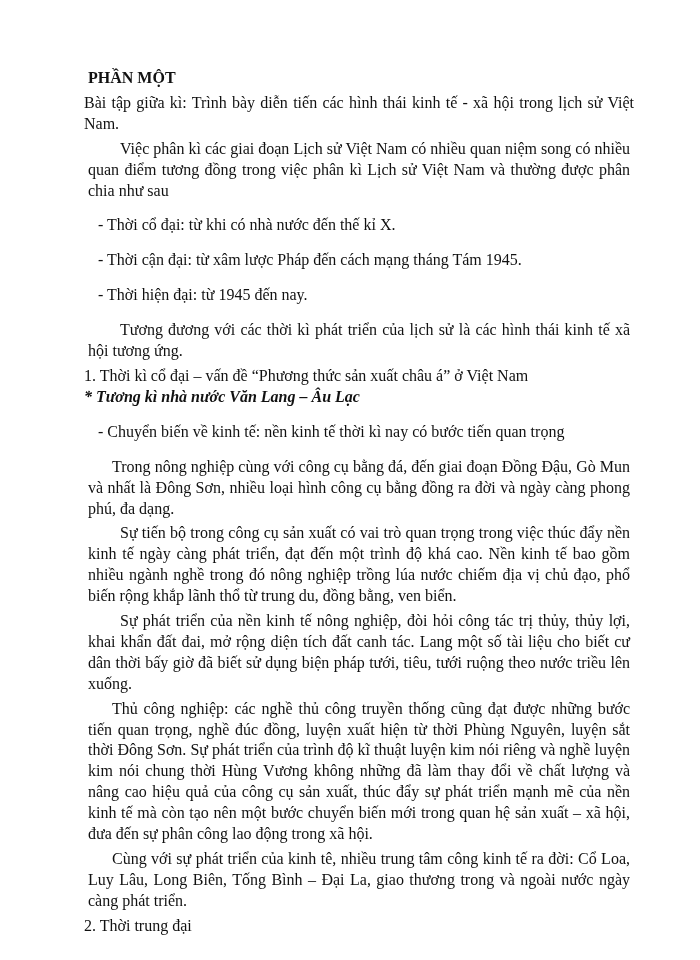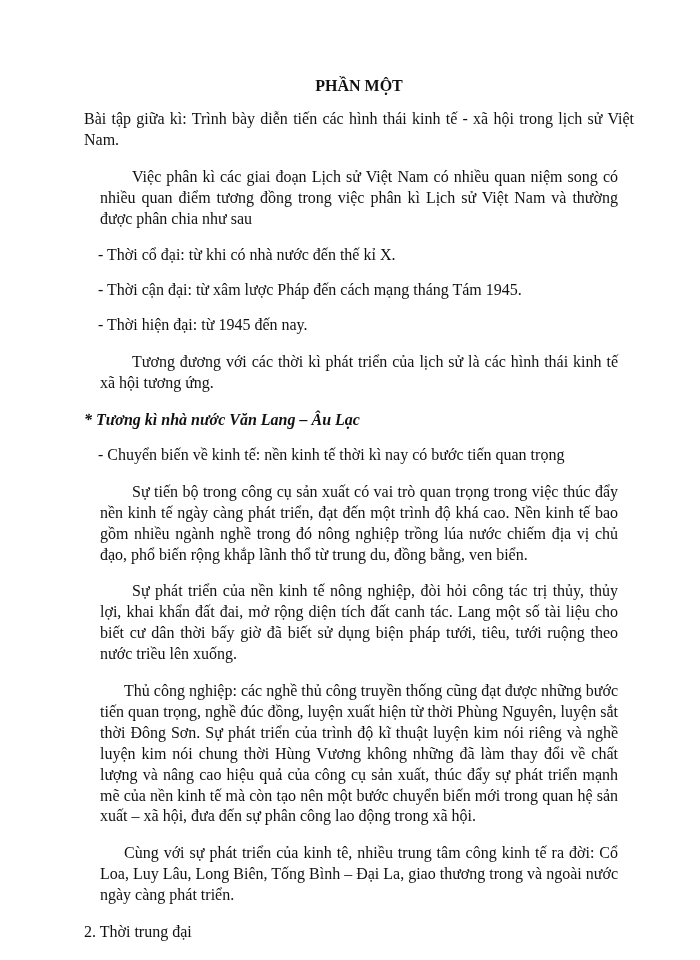--- a/index.html
+++ b/index.html
@@ -3,39 +3,41 @@
 <meta charset="utf-8">
 <style>
   html, body { margin:0; padding:0; background:#ffffff; }
   body { width:700px; height:960px; overflow:hidden; position:relative; }
   .page {
     position:absolute; left:84px; top:64px; width:550px;
     font-family:"Liberation Serif", "DejaVu Serif", serif;
     font-size:16px; line-height:20.9px; color:#111;
     text-align:justify;
   }
-  .title { text-align:center; font-weight:bold; margin:12px; }
+  .title { text-align:left; font-weight:bold; margin:4px; }
   .heading { font-weight:normal; margin:0; }
   .subheading { font-weight:bold; font-style:italic; margin:0; }
-  p { margin:16px; }
+  p { margin:4px; }
   .indent { text-indent:32px; }
   .indent-s { text-indent:24px; }
   .list-item { margin:14px; text-align:left; }
 </style>
 </head>
 <body>
 
 <div class="page">
   <p class="title">PHẦN MỘT</p>
   <p class="heading">Bài tập giữa kì: Trình bày diễn tiến các hình thái kinh tế - xã hội trong lịch sử Việt Nam.</p>
   <p class="indent">Việc phân kì các giai đoạn Lịch sử Việt Nam có nhiều quan niệm song có nhiều quan điểm tương đồng trong việc phân kì Lịch sử Việt Nam và thường được phân chia như sau</p>
   <p class="list-item">- Thời cổ đại: từ khi có nhà nước đến thế kỉ X.</p>
   <p class="list-item">- Thời cận đại: từ xâm lược Pháp đến cách mạng tháng Tám 1945.</p>
   <p class="list-item">- Thời hiện đại: từ 1945 đến nay.</p>
   <p class="indent">Tương đương với các thời kì phát triển của lịch sử là các hình thái kinh tế xã hội tương ứng.</p>
+  <p class="heading">1. Thời kì cổ đại – vấn đề “Phương thức sản xuất châu á” ở Việt Nam</p>
   <p class="subheading">* Tương kì nhà nước Văn Lang – Âu Lạc</p>
   <p class="list-item">- Chuyển biến về kinh tế: nền kinh tế thời kì nay có bước tiến quan trọng</p>
+  <p class="indent-s">Trong nông nghiệp cùng với công cụ bằng đá, đến giai đoạn Đồng Đậu, Gò Mun và nhất là Đông Sơn, nhiều loại hình công cụ bằng đồng ra đời và ngày càng phong phú, đa dạng.</p>
   <p class="indent">Sự tiến bộ trong công cụ sản xuất có vai trò quan trọng trong việc thúc đẩy nền kinh tế ngày càng phát triển, đạt đến một trình độ khá cao. Nền kinh tế bao gồm nhiều ngành nghề trong đó nông nghiệp trồng lúa nước chiếm địa vị chủ đạo, phổ biến rộng khắp lãnh thổ từ trung du, đồng bằng, ven biển.</p>
   <p class="indent">Sự phát triển của nền kinh tế nông nghiệp, đòi hỏi công tác trị thủy, thủy lợi, khai khẩn đất đai, mở rộng diện tích đất canh tác. Lang một số tài liệu cho biết cư dân thời bấy giờ đã biết sử dụng biện pháp tưới, tiêu, tưới ruộng theo nước triều lên xuống.</p>
   <p class="indent-s">Thủ công nghiệp: các nghề thủ công truyền thống cũng đạt được những bước tiến quan trọng, nghề đúc đồng, luyện xuất hiện từ thời Phùng Nguyên, luyện sắt thời Đông Sơn. Sự phát triển của trình độ kĩ thuật luyện kim nói riêng và nghề luyện kim nói chung thời Hùng Vương không những đã làm thay đổi về chất lượng và nâng cao hiệu quả của công cụ sản xuất, thúc đẩy sự phát triển mạnh mẽ của nền kinh tế mà còn tạo nên một bước chuyển biến mới trong quan hệ sản xuất – xã hội, đưa đến sự phân công lao động trong xã hội.</p>
   <p class="indent-s">Cùng với sự phát triển của kinh tê, nhiều trung tâm công kinh tế ra đời: Cổ Loa, Luy Lâu, Long Biên, Tống Bình – Đại La, giao thương trong và ngoài nước ngày càng phát triển.</p>
   <p class="heading">2. Thời trung đại</p>
 </div>
 
 </body></html>

